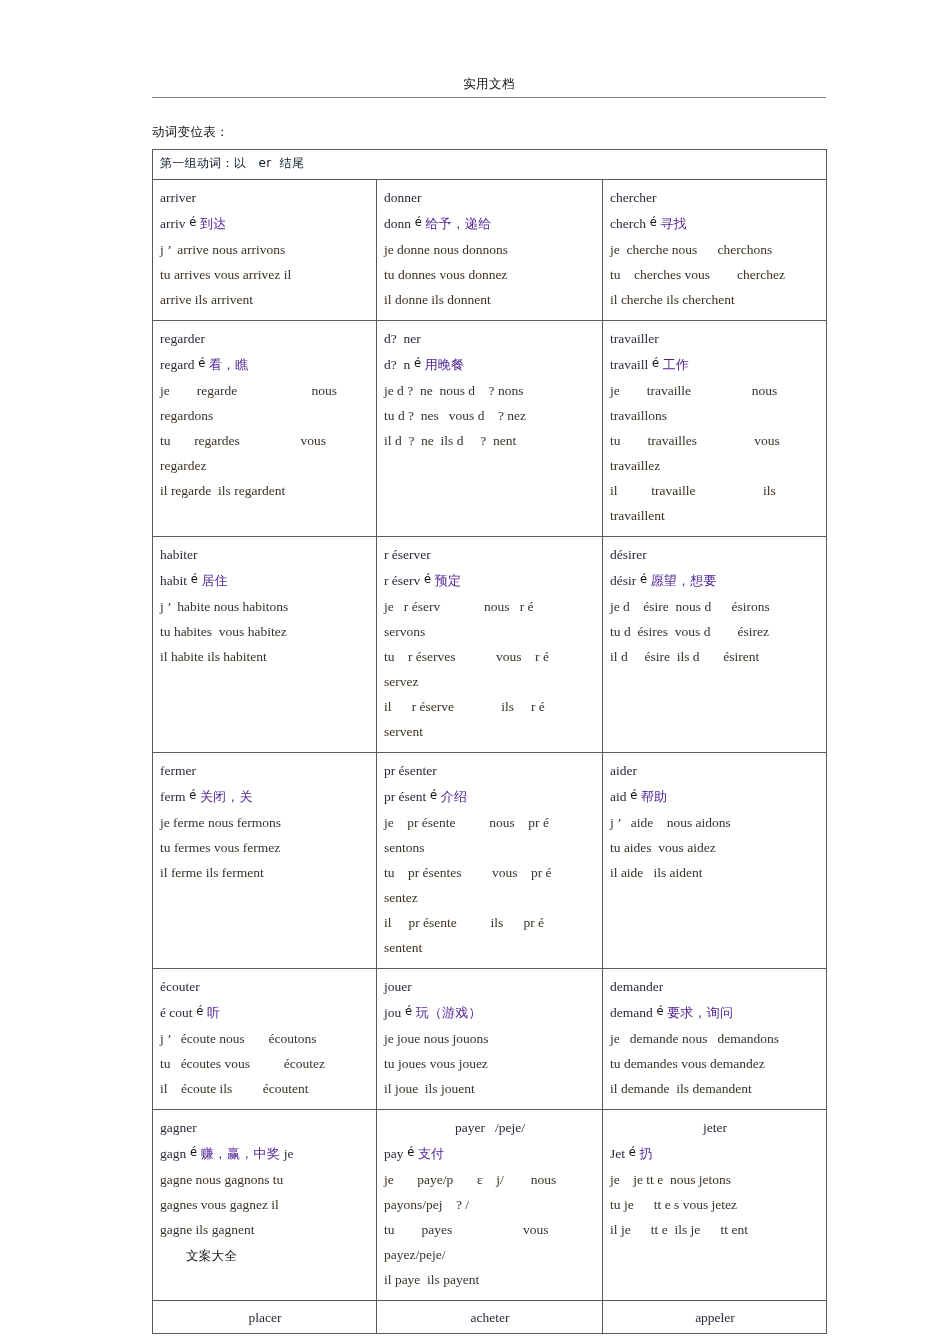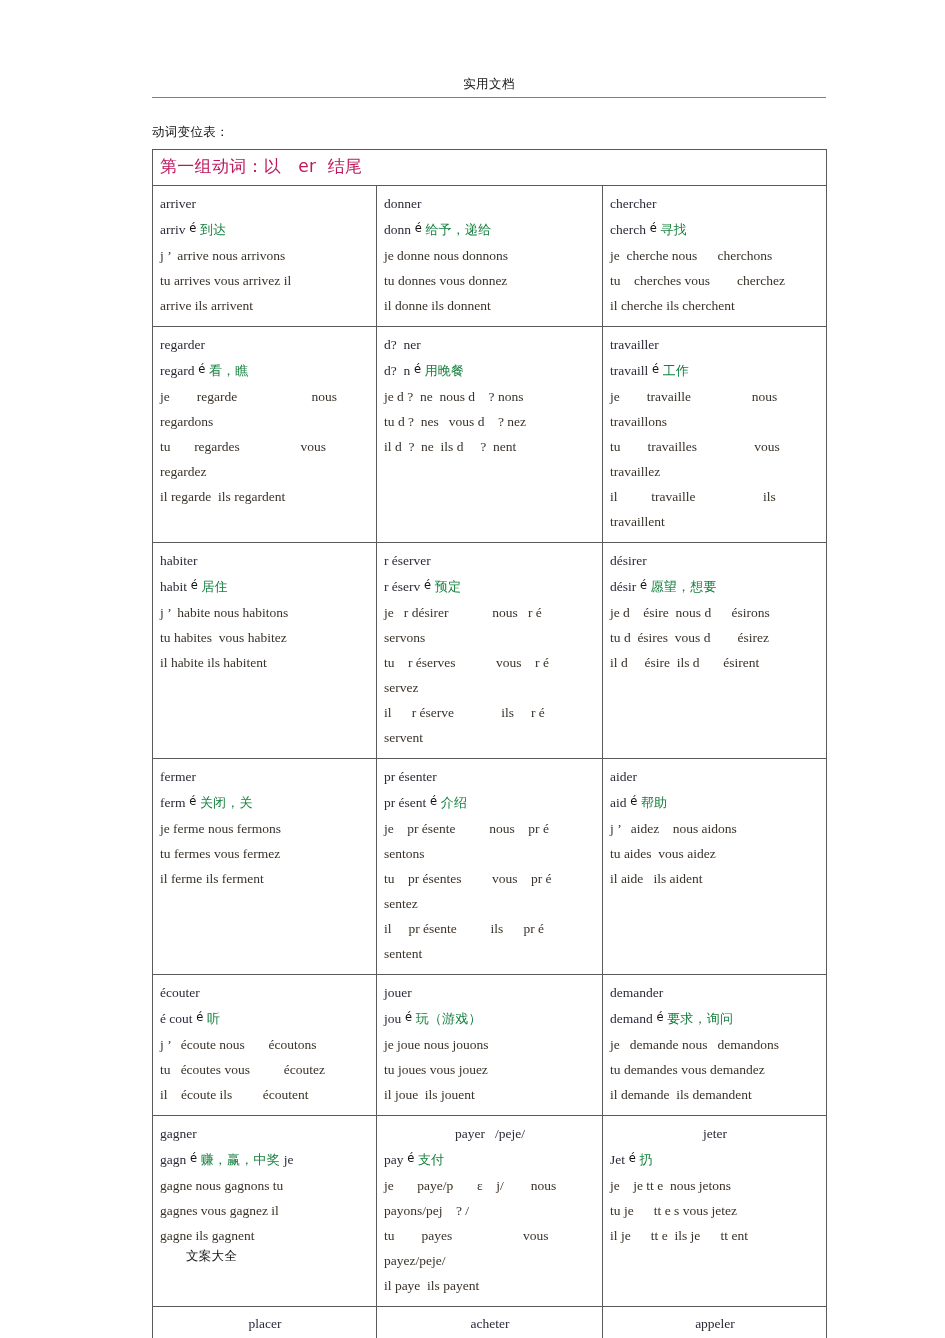--- a/index.html
+++ b/index.html
@@ -73,22 +73,22 @@
   .verb-table .banner-cell {
     padding: 5px 6px 7px 7px;
   }
 
   col.c1 { width: 224px; }
   col.c2 { width: 226px; }
   col.c3 { width: 224px; }
 
   .banner {
     font-family: "DejaVu Sans", sans-serif;
-    font-size: 17px;
-    color: #be185d;
+    font-size: 12px;
+    color: #0f172a;
     letter-spacing: 0.3px;
     white-space: pre;
   }
 
   
   .ln {
     font-size: 13.5px;
     line-height: 25px;
     color: #2a2a3a;
     white-space: pre-wrap;
@@ -103,21 +103,21 @@
   .ln.center {
     text-align: center;
   }
   
   .ln.warm { color: #3a3228; }
 
   
   .cjk {
     font-family: "DejaVu Sans", sans-serif;
     font-size: 13px;
-    color: #15803d;
+    color: #4c1d95;
     letter-spacing: 0.2px;
   }
 
   
   .acc {
     font-family: "DejaVu Sans", sans-serif;
     font-size: 11.5px;
     vertical-align: 2px;
     color: #111111;
   }
@@ -219,21 +219,21 @@
           <td>
             <div class="ln inf">habiter</div>
             <div class="ln gloss"><span>habit</span><span class="acc"> é </span><span class="cjk">居住</span></div>
             <div class="ln warm">j ’  habite nous habitons</div>
             <div class="ln warm">tu habites  vous habitez</div>
             <div class="ln warm">il habite ils habitent</div>
           </td>
           <td>
             <div class="ln inf">r éserver</div>
             <div class="ln gloss"><span>r éserv</span><span class="acc"> é </span><span class="cjk">预定</span></div>
-            <div class="ln warm">je   r désirer             nous   r é</div>
+            <div class="ln warm">je   r éserv             nous   r é</div>
             <div class="ln warm">servons</div>
             <div class="ln warm">tu    r éserves            vous    r é</div>
             <div class="ln warm">servez</div>
             <div class="ln warm">il      r éserve              ils     r é</div>
             <div class="ln warm">servent</div>
           </td>
           <td>
             <div class="ln inf">désirer</div>
             <div class="ln gloss"><span>désir</span><span class="acc"> é </span><span class="cjk">愿望，想要</span></div>
             <div class="ln warm">je d    ésire  nous d      ésirons</div>
@@ -255,21 +255,21 @@
             <div class="ln warm">je    pr ésente          nous    pr é</div>
             <div class="ln warm">sentons</div>
             <div class="ln warm">tu    pr ésentes         vous    pr é</div>
             <div class="ln warm">sentez</div>
             <div class="ln warm">il     pr ésente          ils      pr é</div>
             <div class="ln warm">sentent</div>
           </td>
           <td>
             <div class="ln inf">aider</div>
             <div class="ln gloss"><span>aid</span><span class="acc"> é </span><span class="cjk">帮助</span></div>
-            <div class="ln warm">j ’   aidez    nous aidons</div>
+            <div class="ln warm">j ’   aide    nous aidons</div>
             <div class="ln warm">tu aides  vous aidez</div>
             <div class="ln warm">il aide   ils aident</div>
           </td>
         </tr>
         <tr>
           <td>
             <div class="ln inf">écouter</div>
             <div class="ln gloss"><span>é cout</span><span class="acc"> é </span><span class="cjk">听</span></div>
             <div class="ln warm">j ’   écoute nous       écoutons</div>
             <div class="ln warm">tu   écoutes vous          écoutez</div>

